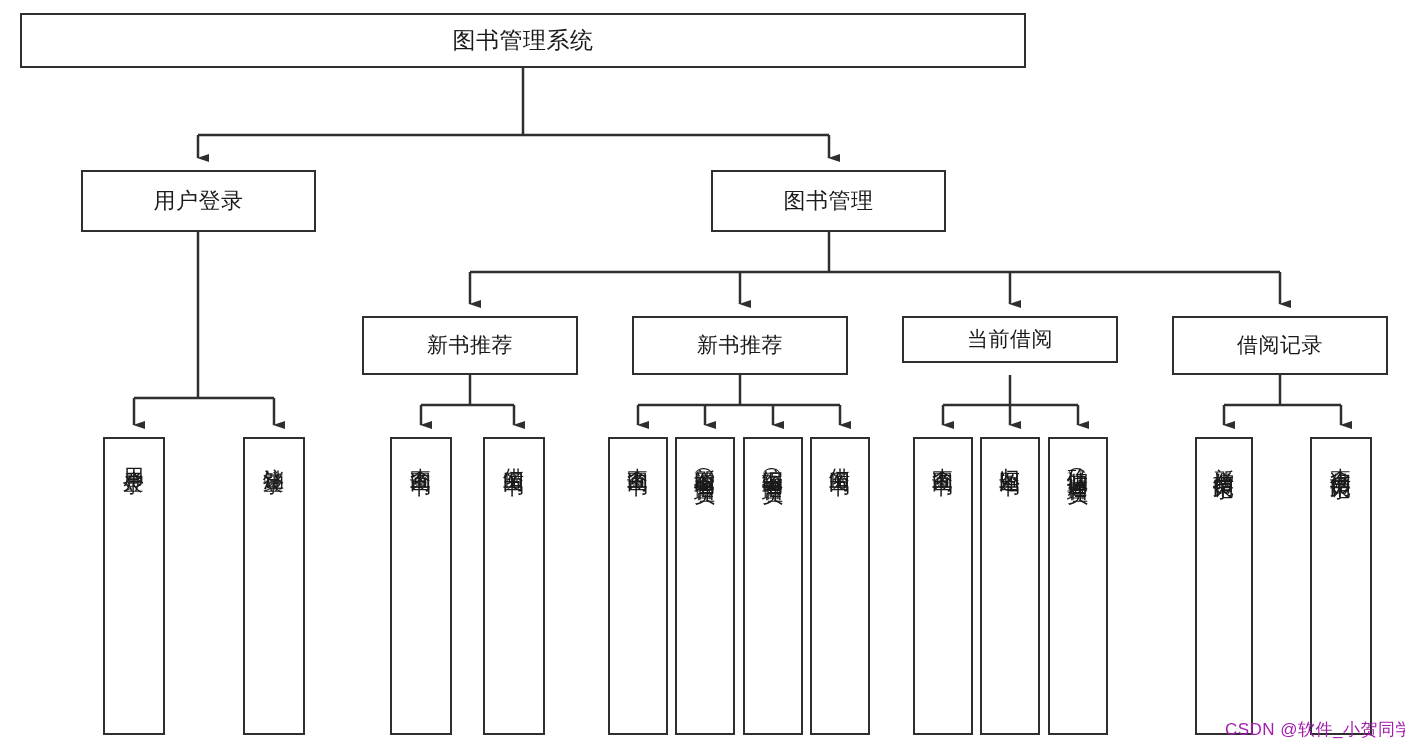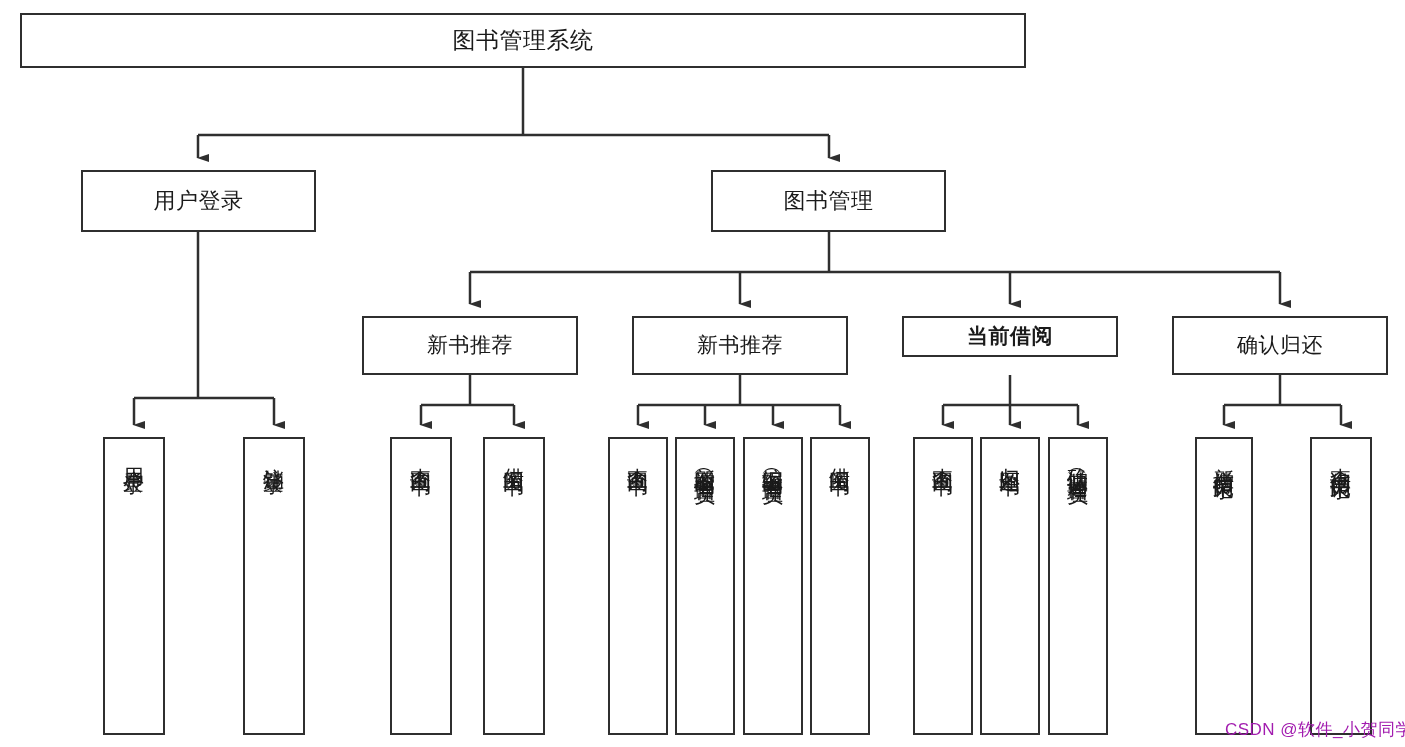--- a/index.html
+++ b/index.html
@@ -131,25 +131,25 @@
   <div class="node level2" style="left:711px; top:170px; width:235px; height:62px;">
     <span class="label">图书管理</span>
   </div>
 
   <div class="node level3" style="left:362px; top:316px; width:216px; height:59px;">
     <span class="label">新书推荐</span>
   </div>
   <div class="node level3" style="left:632px; top:316px; width:216px; height:59px;">
     <span class="label">新书推荐</span>
   </div>
-  <div class="node level3" style="left:902px; top:316px; width:216px; height:41px;font-weight:bold;">
+  <div class="node level3" style="left:902px; top:316px; width:216px; height:47px;">
     <span class="label">当前借阅</span>
   </div>
   <div class="node level3" style="left:1172px; top:316px; width:216px; height:59px;">
-    <span class="label">确认归还</span>
+    <span class="label">借阅记录</span>
   </div>
 
   <div class="node leaf" style="left:103px; top:437px; width:62px; height:298px;">
     <span class="label">用户登录</span>
   </div>
   <div class="node leaf" style="left:243px; top:437px; width:62px; height:298px;">
     <span class="label">注销登录</span>
   </div>
 
   <div class="node leaf" style="left:390px; top:437px; width:62px; height:298px;">

